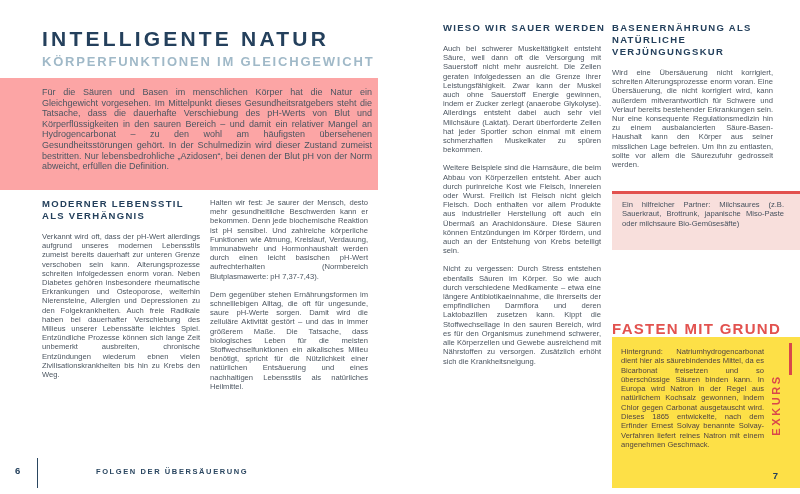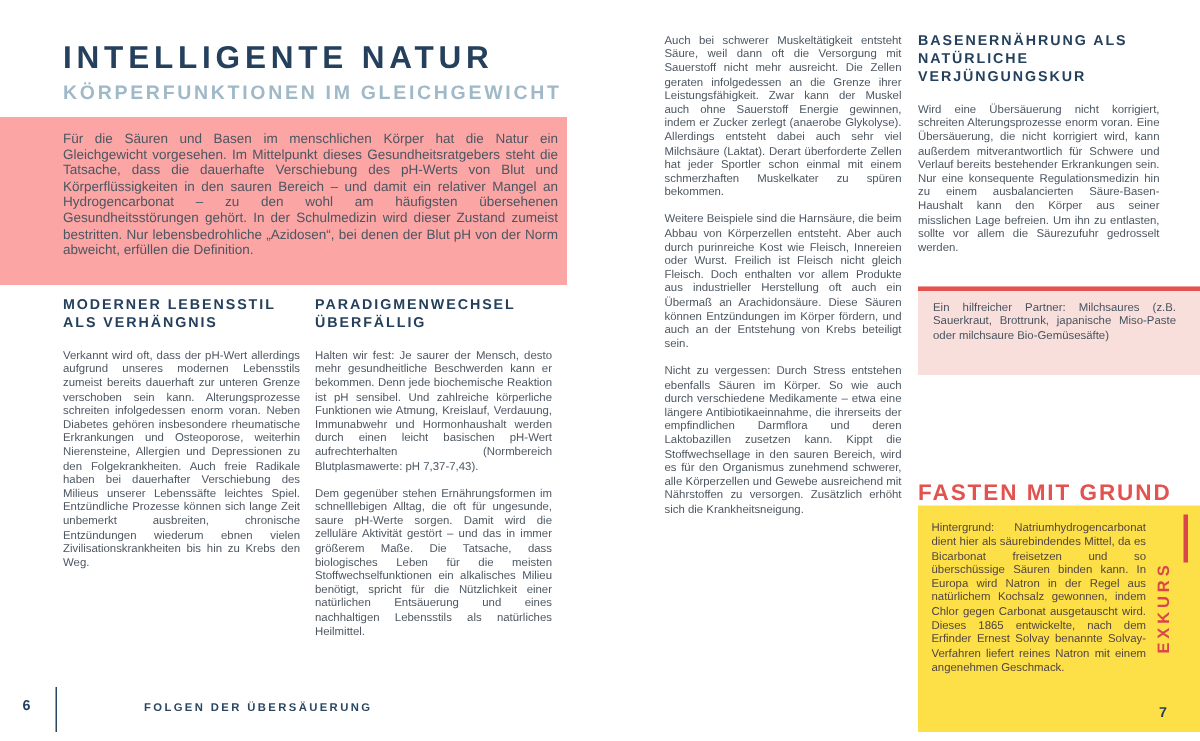--- a/index.html
+++ b/index.html
@@ -61,32 +61,32 @@
   <div class="intro-box">
     <p>Für die Säuren und Basen im menschlichen Körper hat die Natur ein Gleichgewicht vorgesehen. Im Mittelpunkt dieses Gesundheitsratgebers steht die Tatsache, dass die dauerhafte Verschiebung des pH-Werts von Blut und Körperflüssigkeiten in den sauren Bereich – und damit ein relativer Mangel an Hydrogencarbonat – zu den wohl am häufigsten übersehenen Gesundheitsstörungen gehört. In der Schulmedizin wird dieser Zustand zumeist bestritten. Nur lebensbedrohliche „Azidosen“, bei denen der Blut pH von der Norm abweicht, erfüllen die Definition.</p>
   </div>
 
   <div class="col lcol1">
     <h3>MODERNER LEBENSSTIL ALS VERHÄNGNIS</h3>
     <p>Verkannt wird oft, dass der pH-Wert allerdings aufgrund unseres modernen Lebensstils zumeist bereits dauerhaft zur unteren Grenze verschoben sein kann. Alterungsprozesse schreiten infolgedessen enorm voran. Neben Diabetes gehören insbesondere rheumatische Erkrankungen und Osteoporose, weiterhin Nierensteine, Allergien und Depressionen zu den Folgekrankheiten. Auch freie Radikale haben bei dauerhafter Verschiebung des Milieus unserer Lebenssäfte leichtes Spiel. Entzündliche Prozesse können sich lange Zeit unbemerkt ausbreiten, chronische Entzündungen wiederum ebnen vielen Zivilisationskrankheiten bis hin zu Krebs den Weg.</p>
   </div>
 
   <div class="col lcol2">
-    <h3>PARADIGMENWECHSEL ÜBERFÄLLIG</h3>
     <p>Halten wir fest: Je saurer der Mensch, desto mehr gesundheitliche Beschwerden kann er bekommen. Denn jede biochemische Reaktion ist pH sensibel. Und zahlreiche körperliche Funktionen wie Atmung, Kreislauf, Verdauung, Immunabwehr und Hormonhaushalt werden durch einen leicht basischen pH-Wert aufrechterhalten (Normbereich Blutplasmawerte: pH 7,37-7,43).</p>
     <p>Dem gegenüber stehen Ernährungsformen im schnelllebigen Alltag, die oft für ungesunde, saure pH-Werte sorgen. Damit wird die zelluläre Aktivität gestört – und das in immer größerem Maße. Die Tatsache, dass biologisches Leben für die meisten Stoffwechselfunktionen ein alkalisches Milieu benötigt, spricht für die Nützlichkeit einer natürlichen Entsäuerung und eines nachhaltigen Lebensstils als natürliches Heilmittel.</p>
   </div>
 
   <div class="footer-left">
     <span class="pagenum pagenum-6">6</span>
     <span class="footer-divider"></span>
     <span class="chapter">FOLGEN DER ÜBERSÄUERUNG</span>
   </div>
 
   <div class="col rcol1">
+    <h3>WIESO WIR SAUER WERDEN</h3>
     <p>Auch bei schwerer Muskeltätigkeit entsteht Säure, weil dann oft die Versorgung mit Sauerstoff nicht mehr ausreicht. Die Zellen geraten infolgedessen an die Grenze ihrer Leistungsfähigkeit. Zwar kann der Muskel auch ohne Sauerstoff Energie gewinnen, indem er Zucker zerlegt (anaerobe Glykolyse). Allerdings entsteht dabei auch sehr viel Milchsäure (Laktat). Derart überforderte Zellen hat jeder Sportler schon einmal mit einem schmerzhaften Muskelkater zu spüren bekommen.</p>
     <p>Weitere Beispiele sind die Harnsäure, die beim Abbau von Körperzellen entsteht. Aber auch durch purinreiche Kost wie Fleisch, Innereien oder Wurst. Freilich ist Fleisch nicht gleich Fleisch. Doch enthalten vor allem Produkte aus industrieller Herstellung oft auch ein Übermaß an Arachidonsäure. Diese Säuren können Entzündungen im Körper fördern, und auch an der Entstehung von Krebs beteiligt sein.</p>
     <p>Nicht zu vergessen: Durch Stress entstehen ebenfalls Säuren im Körper. So wie auch durch verschiedene Medikamente – etwa eine längere Antibiotikaeinnahme, die ihrerseits der empfindlichen Darmflora und deren Laktobazillen zusetzen kann. Kippt die Stoffwechsellage in den sauren Bereich, wird es für den Organismus zunehmend schwerer, alle Körperzellen und Gewebe ausreichend mit Nährstoffen zu versorgen. Zusätzlich erhöht sich die Krankheitsneigung.</p>
   </div>
 
   <div class="col rcol2">
     <h3>BASENERNÄHRUNG ALS NATÜRLICHE VERJÜNGUNGSKUR</h3>
     <p>Wird eine Übersäuerung nicht korrigiert, schreiten Alterungsprozesse enorm voran. Eine Übersäuerung, die nicht korrigiert wird, kann außerdem mitverantwortlich für Schwere und Verlauf bereits bestehender Erkrankungen sein. Nur eine konsequente Regulationsmedizin hin zu einem ausbalancierten Säure-Basen-Haushalt kann den Körper aus seiner misslichen Lage befreien. Um ihn zu entlasten, sollte vor allem die Säurezufuhr gedrosselt werden.</p>
   </div>
 

